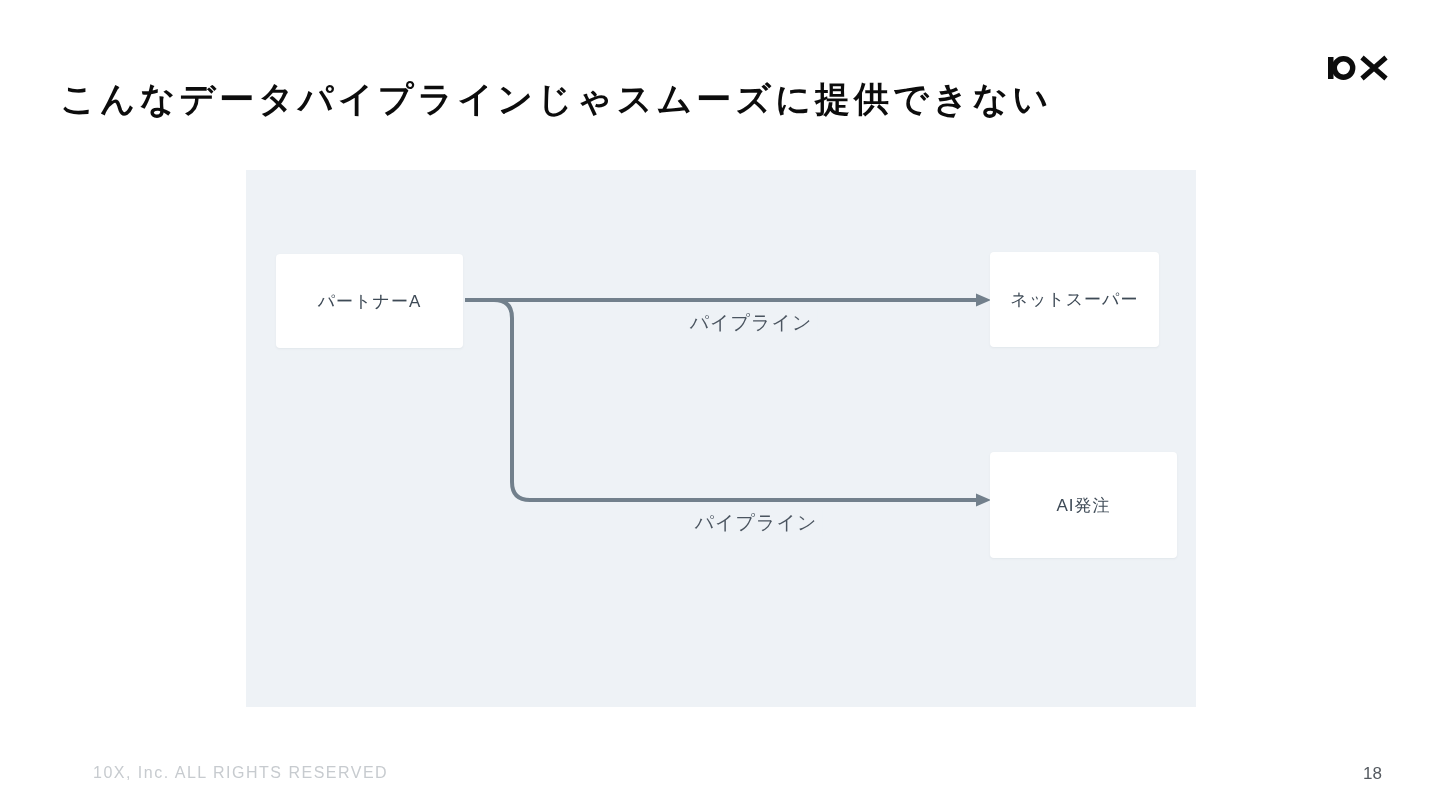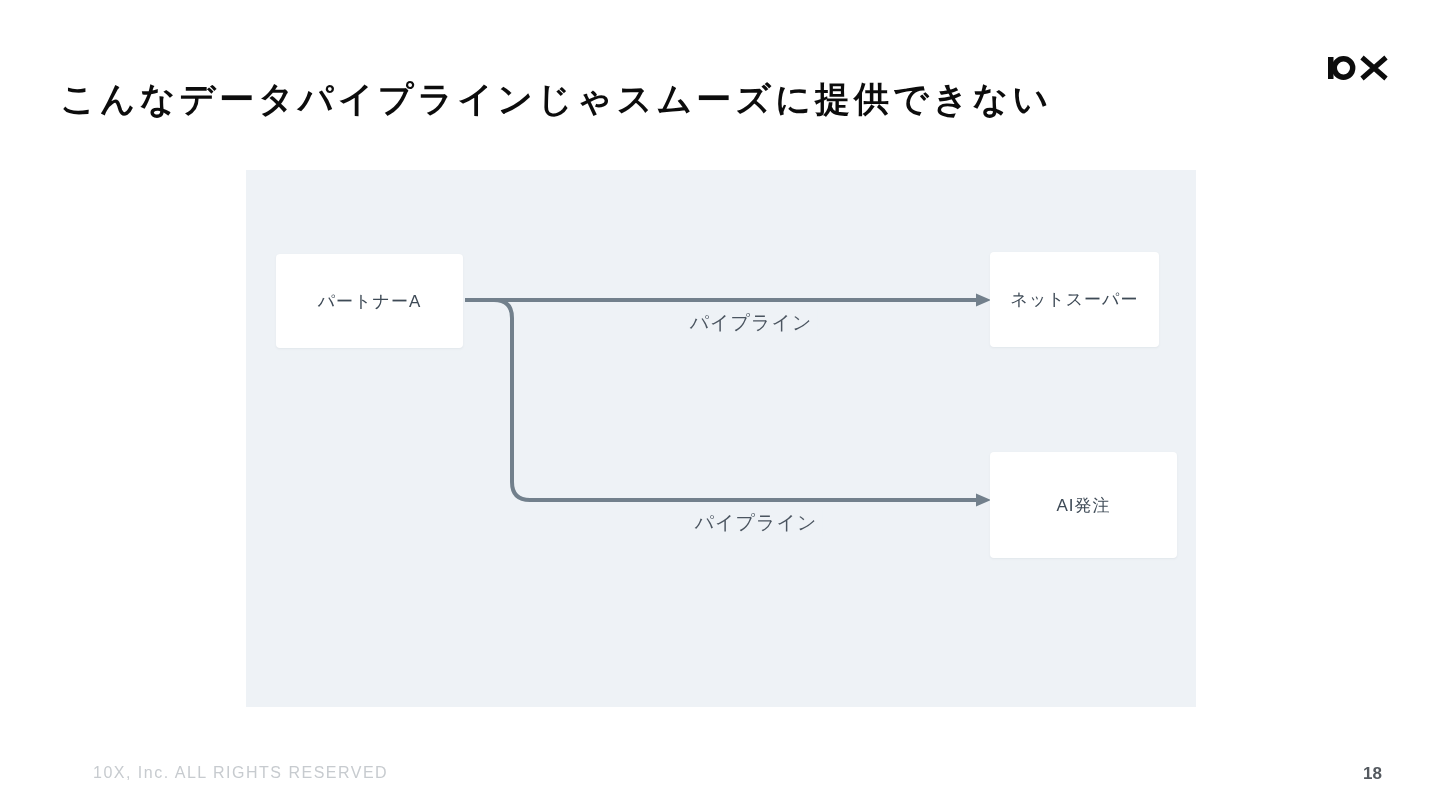--- a/index.html
+++ b/index.html
@@ -81,21 +81,21 @@
     font-size: 16px;
     letter-spacing: 1.5px;
     color: #c7cbcf;
     margin-left: 33px;
   }
   .page-number {
     position: absolute;
     right: 58px;
     top: 764px;
     font-size: 17px;
-    font-weight: 700;
+    font-weight: 400;
     color: #54595f;
   }
 </style>
 </head>
 <body>
 
 <div class="slide">
 
   <svg class="logo" viewBox="0 0 62 30" aria-label="10X">
     <rect x="1" y="4" width="5.5" height="22" fill="#0c0c0c"></rect>

